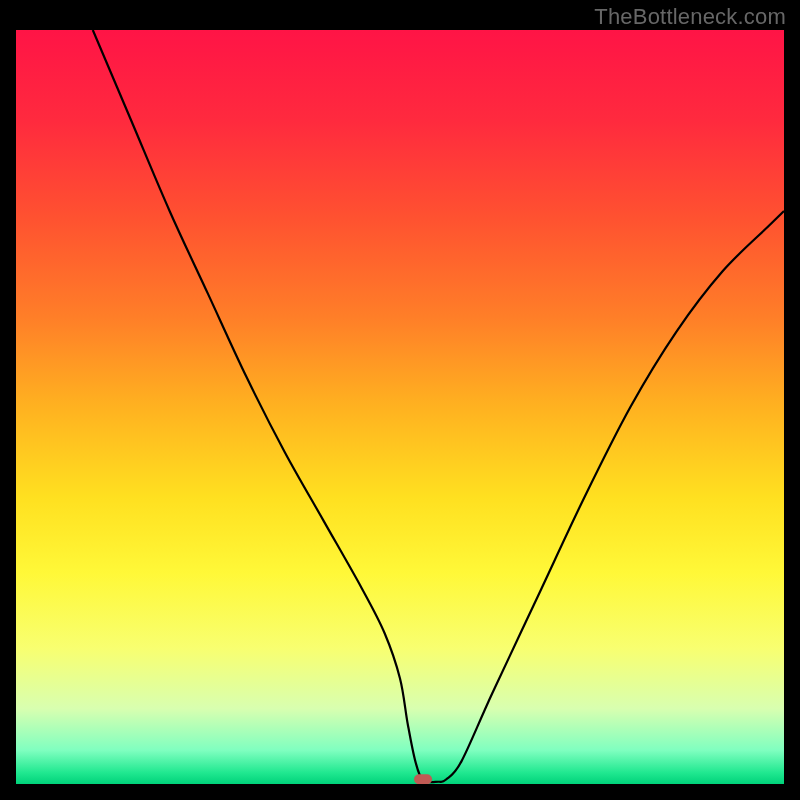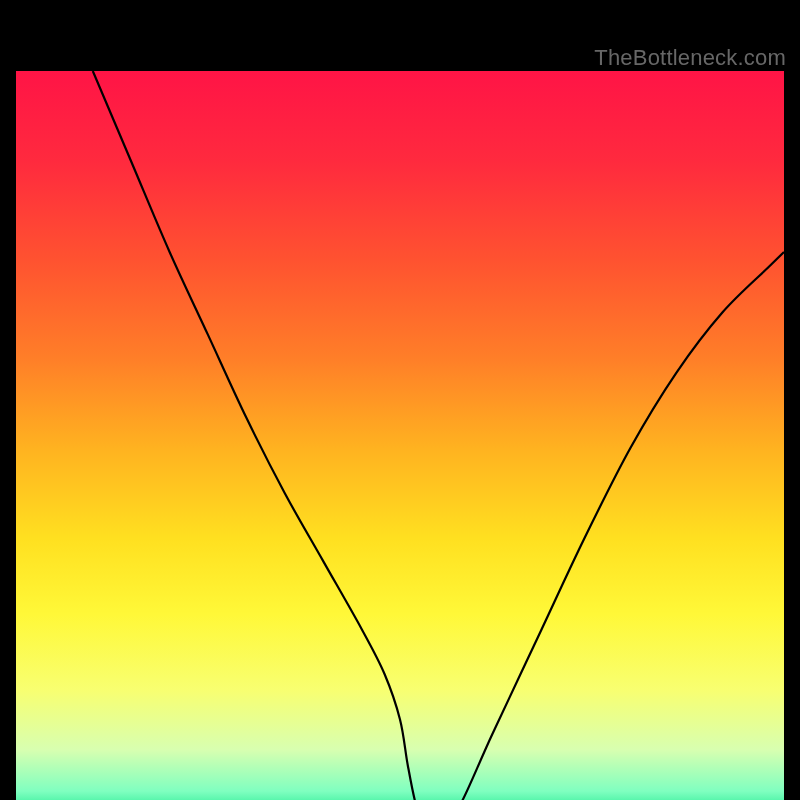--- a/index.html
+++ b/index.html
@@ -2,21 +2,20 @@
 <html><head>
 <meta charset="utf-8">
 <style>
   * { margin: 0; padding: 0; box-sizing: border-box; }
   html, body { width: 800px; height: 800px; overflow: hidden; background: #000; }
   .container {
     width: 800px;
     height: 660px;
     background: #000;
     position: relative;
-    margin-top: 41px;
   }
   .watermark {
     position: absolute;
     top: 4px;
     right: 14px;
     font-family: Arial, Helvetica, sans-serif;
     font-size: 22px;
     color: #676767;
     font-weight: 400;
     letter-spacing: 0.2px;

